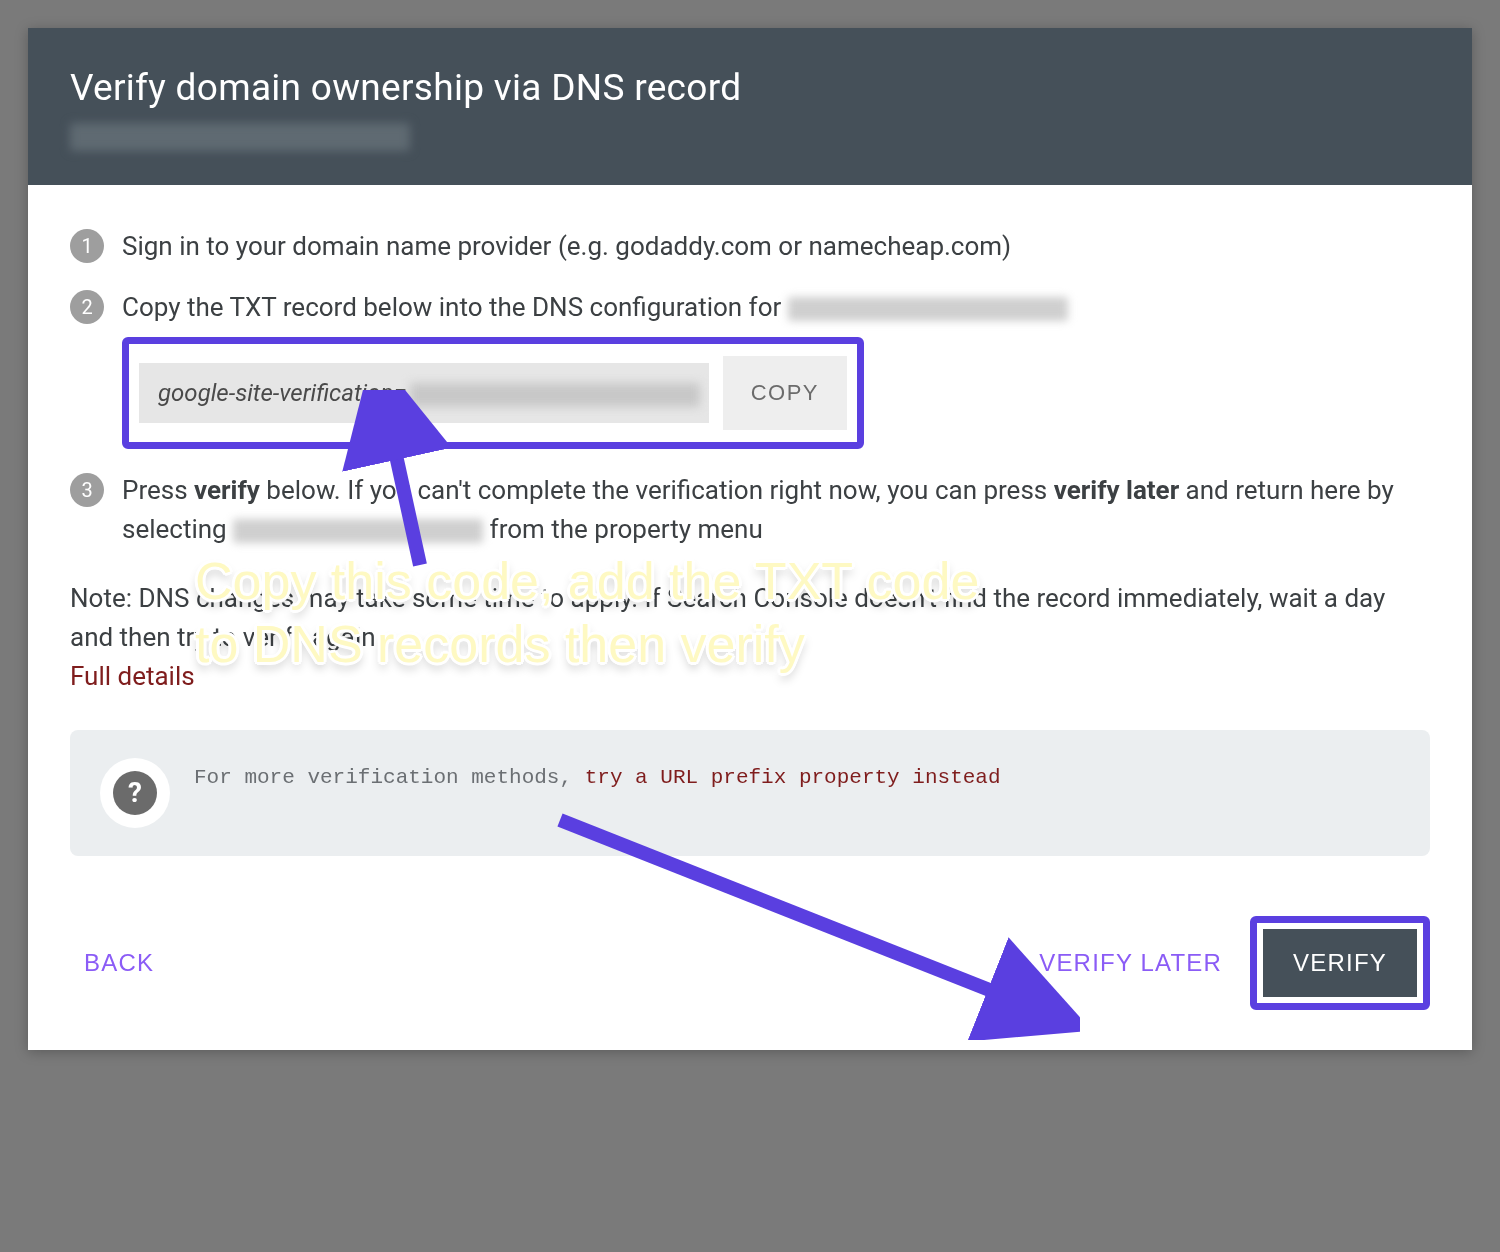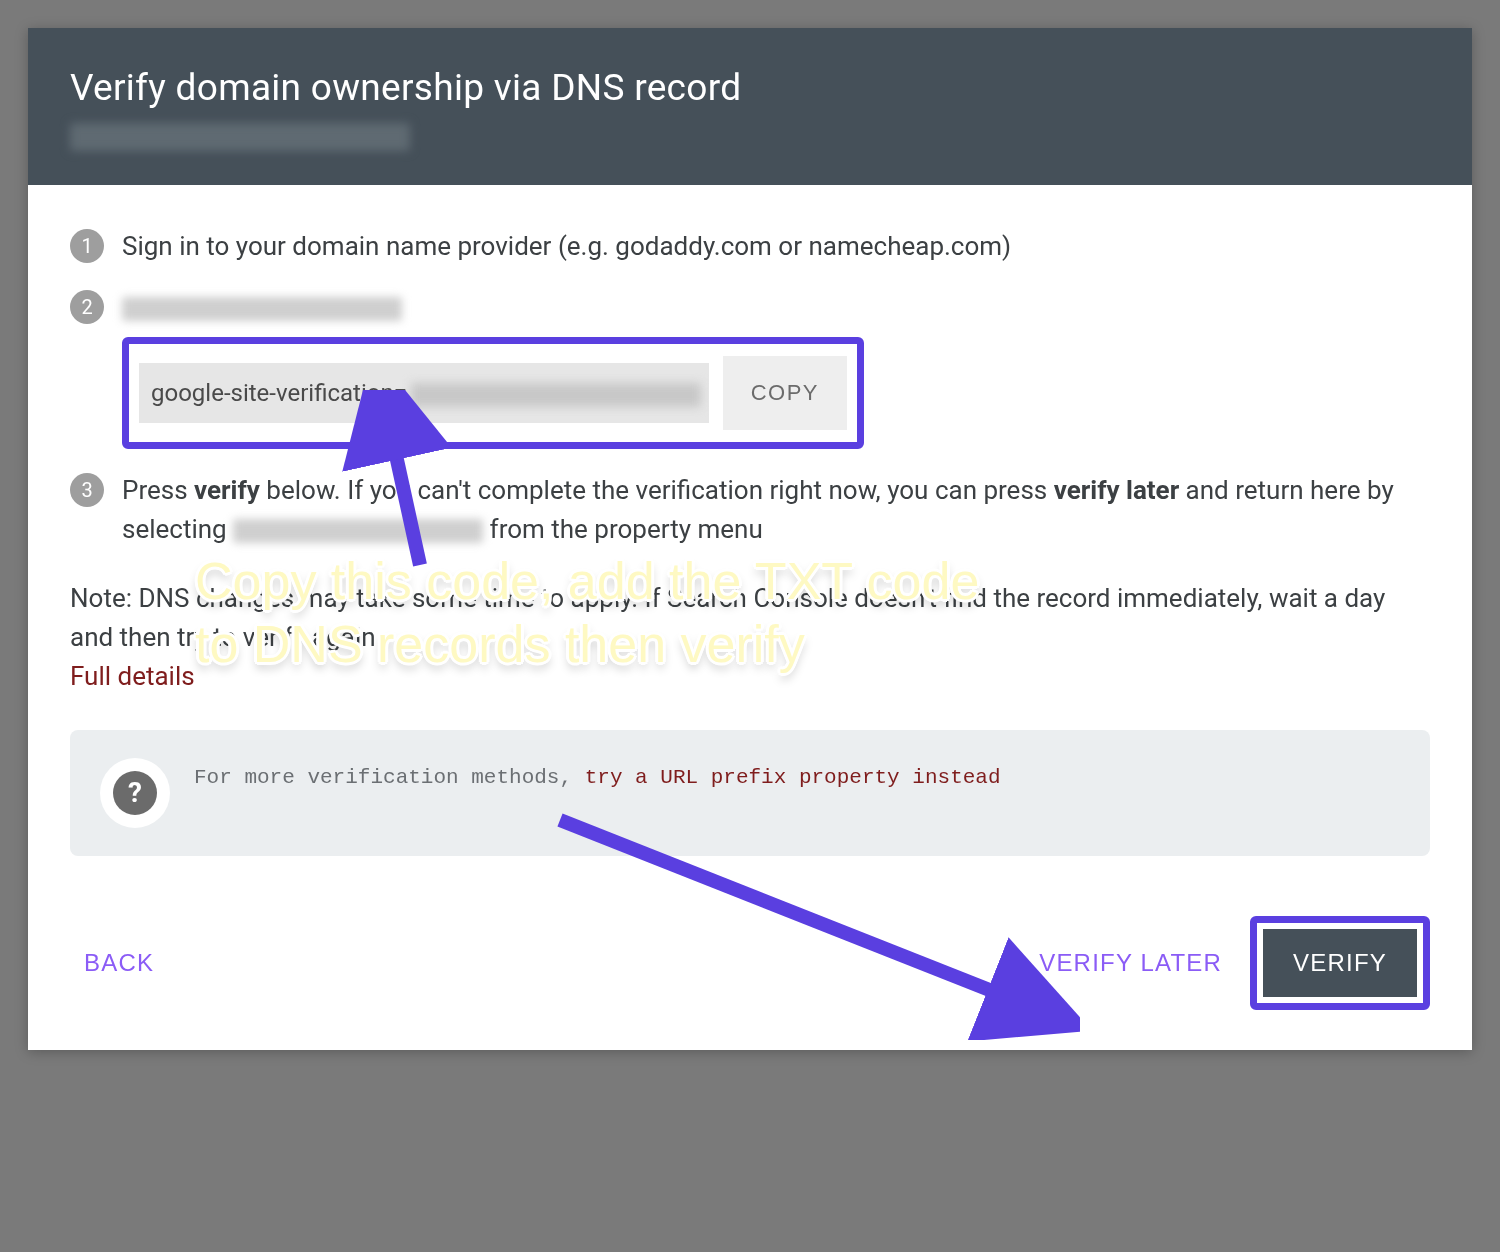--- a/index.html
+++ b/index.html
@@ -70,26 +70,27 @@
       padding: 12px 10px;
       display: flex;
       align-items: center;
       width: 742px;
       margin-top: 10px;
     }
     .txt-field {
       background: #e6e6e6;
       color: #4a4a4a;
       font-size: 24px;
-      padding: 12px 12px;
+      padding: 12px 19px;
       flex: 1;
       width: 100%;
       position: relative;
       overflow: hidden;
       white-space: nowrap;
+      font-style: italic;
     }
     .txt-field .blur-tail {
       display: inline-block;
       vertical-align: middle;
       width: 290px; height: 24px;
       background: #c8c8c8;
       filter: blur(5px);
       margin-left: 4px;
     }
     .copy-btn {
@@ -195,20 +196,21 @@
   <div class="dialog-body">
 
     <div class="step">
       <div class="step-badge">1</div>
       <div class="step-body">Sign in to your domain name provider (e.g. godaddy.com or namecheap.com)</div>
     </div>
 
     <div class="step">
       <div class="step-badge">2</div>
       <div class="step-body">
+        <span>Copy the TXT record below into the DNS configuration for </span>
         <span class="blur-inline" style="width:280px"></span>
         <div class="txt-row-wrap">
           <div class="txt-field">
             <span>google-site-verification=</span><span class="blur-tail"></span>
           </div>
           <button class="copy-btn">COPY</button>
         </div>
       </div>
     </div>
 

